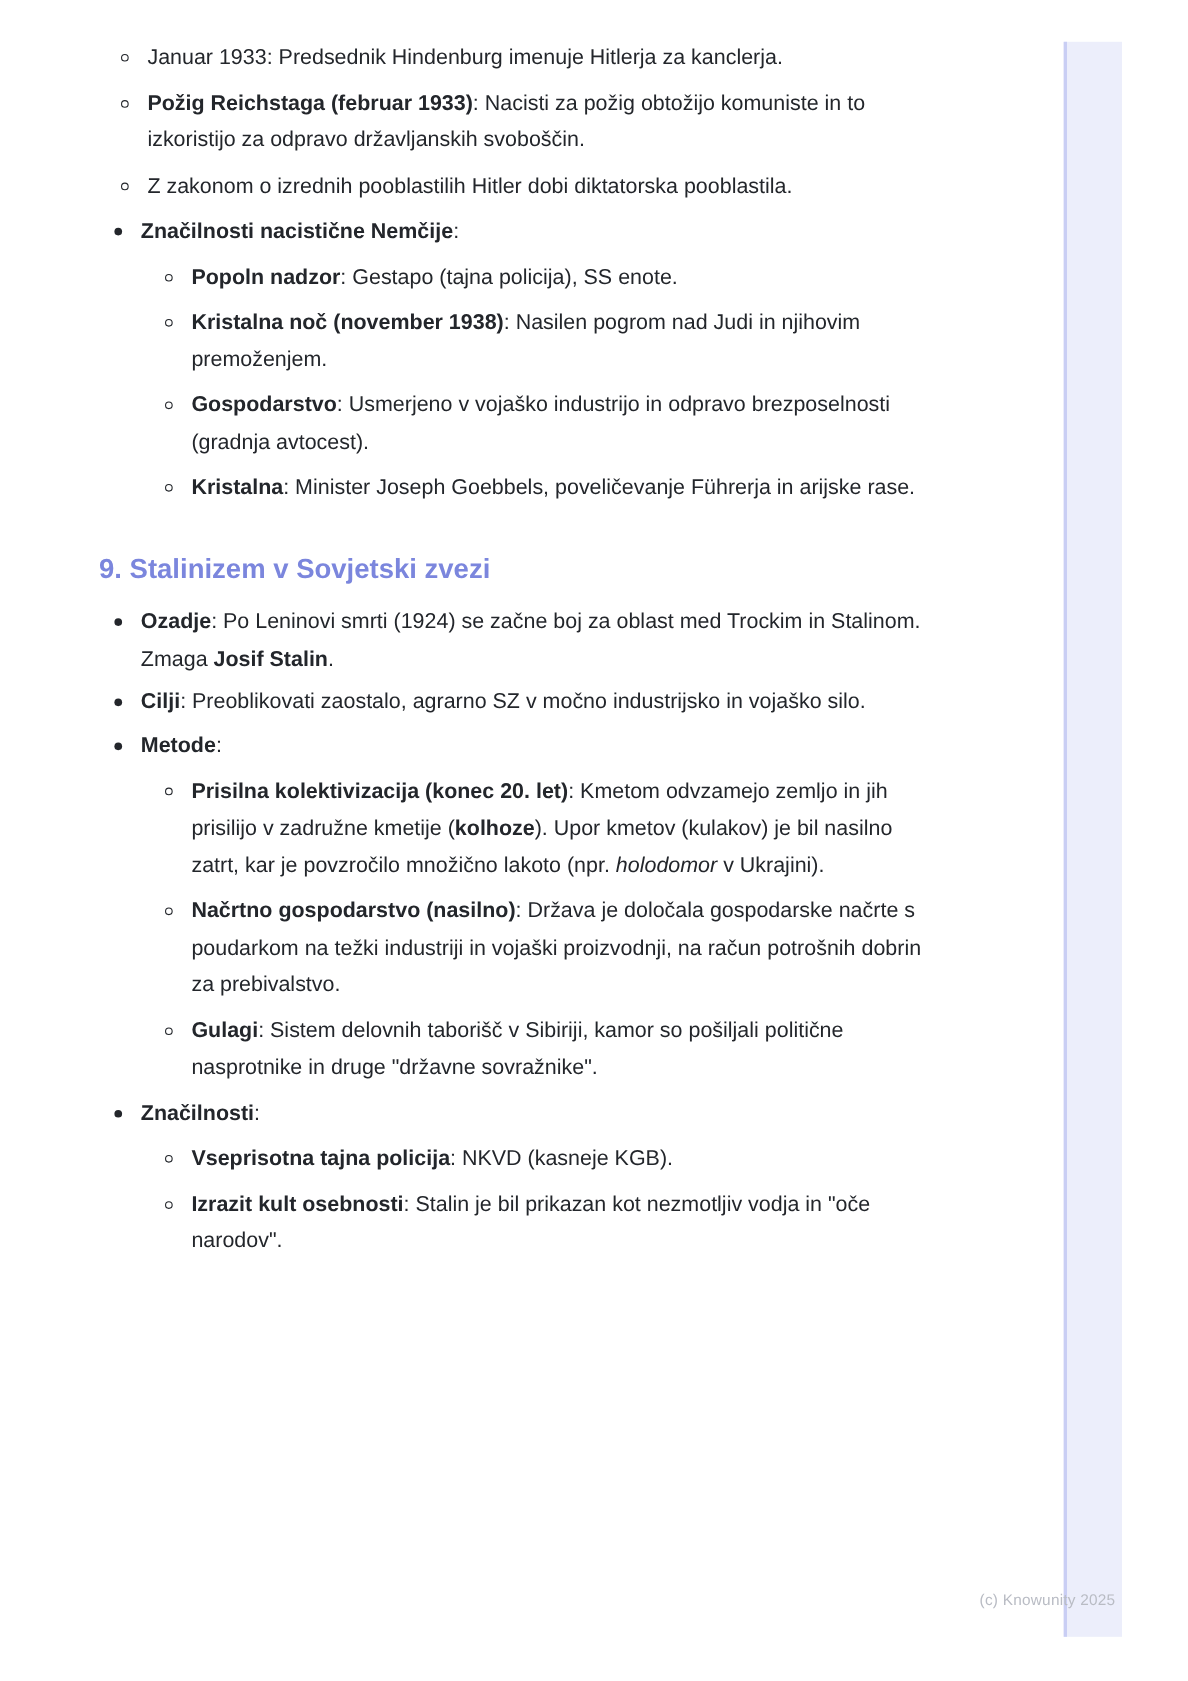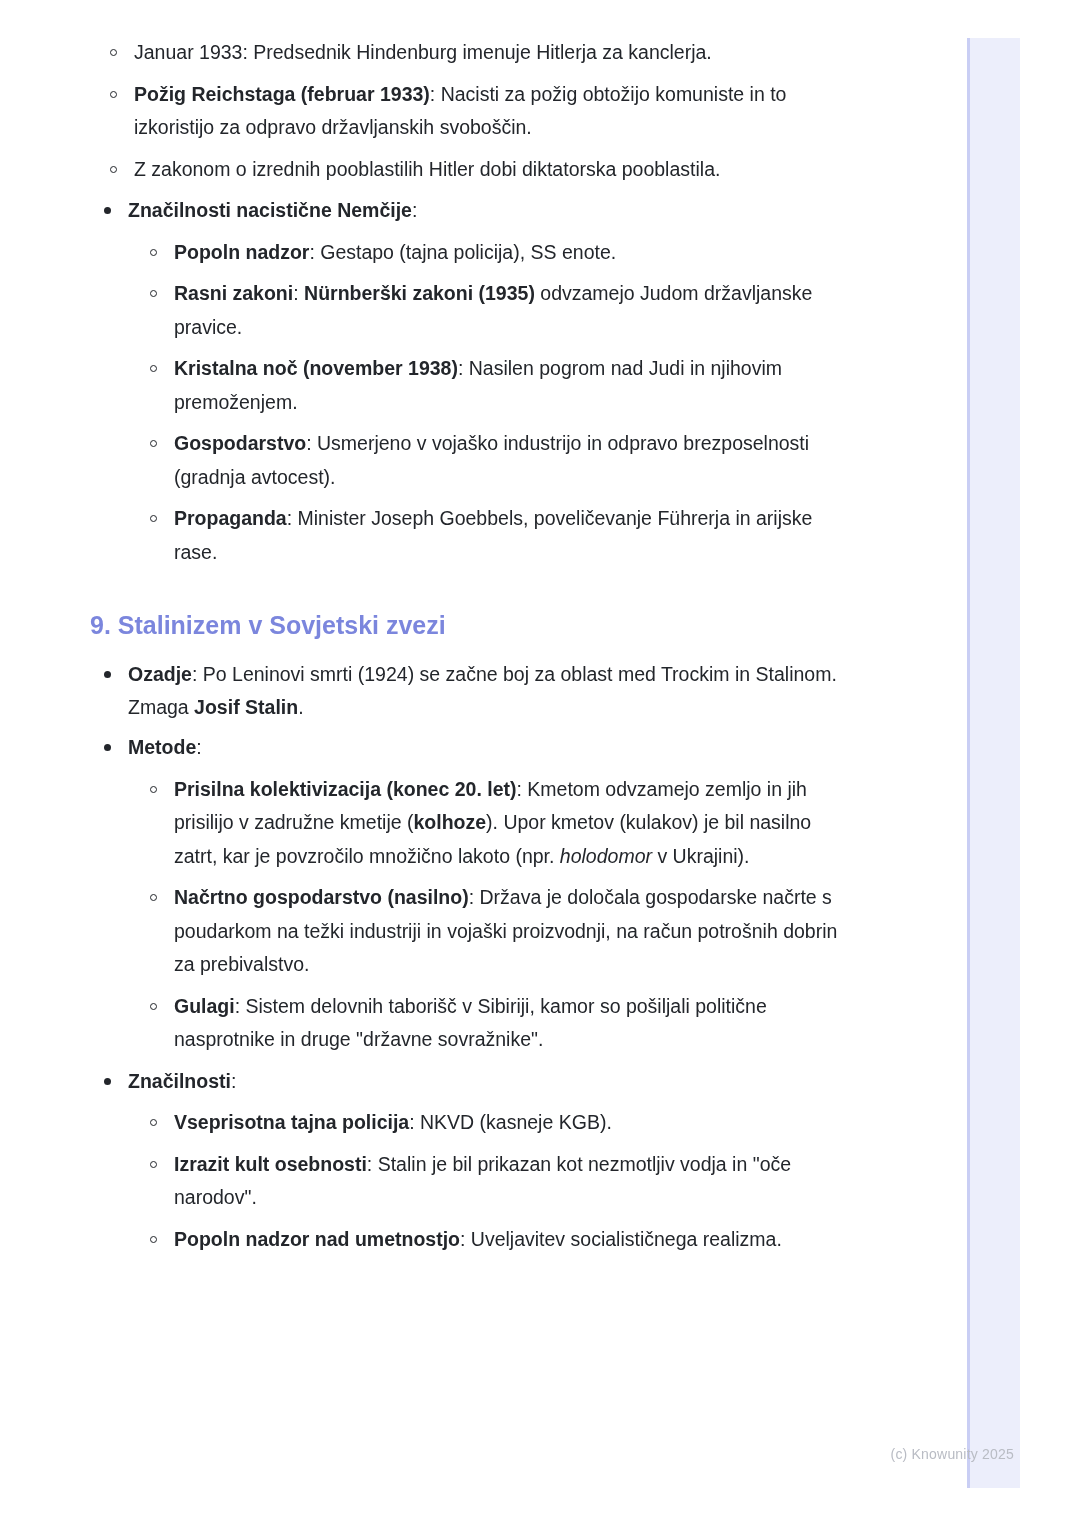--- a/index.html
+++ b/index.html
@@ -132,40 +132,40 @@
     </ul>
 
     <ul class="lvl1">
       <li>
         <b>Značilnosti nacistične Nemčije</b><span>:</span>
         <ul class="lvl2">
           <li>
             <b>Popoln nadzor</b><span>: Gestapo (tajna policija), SS enote.</span>
           </li>
           <li>
-            <b>Rasni zakoni</b><span>: </span><b>Nürnberški zakoni (1935)</b><span> odvzamejo Judom državljanske pravice.</span>
-          </li>
-          <li>
             <b>Kristalna noč (november 1938)</b><span>: Nasilen pogrom nad Judi in njihovim premoženjem.</span>
           </li>
           <li>
             <b>Gospodarstvo</b><span>: Usmerjeno v vojaško industrijo in odpravo brezposelnosti (gradnja avtocest).</span>
           </li>
           <li>
-            <b>Propaganda</b><span>: Minister Joseph Goebbels, poveličevanje Führerja in arijske rase.</span>
+            <b>Kristalna</b><span>: Minister Joseph Goebbels, poveličevanje Führerja in arijske rase.</span>
           </li>
         </ul>
       </li>
     </ul>
 
     <h2 class="section-heading">9. Stalinizem v Sovjetski zvezi</h2>
 
     <ul class="lvl1">
       <li>
         <b>Ozadje</b><span>: Po Leninovi smrti (1924) se začne boj za oblast med Trockim in Stalinom. Zmaga </span><b>Josif Stalin</b><span>.</span>
+      </li>
+      <li>
+        <b>Cilji</b><span>: Preoblikovati zaostalo, agrarno SZ v močno industrijsko in vojaško silo.</span>
       </li>
       <li>
         <b>Metode</b><span>:</span>
         <ul class="lvl2">
           <li>
             <b>Prisilna kolektivizacija (konec 20. let)</b><span>: Kmetom odvzamejo zemljo in jih prisilijo v zadružne kmetije (</span><b>kolhoze</b><span>). Upor kmetov (kulakov) je bil nasilno zatrt, kar je povzročilo množično lakoto (npr. </span><i>holodomor</i><span> v Ukrajini).</span>
           </li>
           <li>
             <b>Načrtno gospodarstvo (nasilno)</b><span>: Država je določala gospodarske načrte s poudarkom na težki industriji in vojaški proizvodnji, na račun potrošnih dobrin za prebivalstvo.</span>
           </li>
@@ -176,23 +176,20 @@
       </li>
       <li>
         <b>Značilnosti</b><span>:</span>
         <ul class="lvl2">
           <li>
             <b>Vseprisotna tajna policija</b><span>: NKVD (kasneje KGB).</span>
           </li>
           <li>
             <b>Izrazit kult osebnosti</b><span>: Stalin je bil prikazan kot nezmotljiv vodja in "oče narodov".</span>
           </li>
-          <li>
-            <b>Popoln nadzor nad umetnostjo</b><span>: Uveljavitev socialističnega realizma.</span>
-          </li>
         </ul>
       </li>
     </ul>
 
     <div class="spacer-sm"></div>
   </div>
 
   <div class="watermark">(c) Knowunity 2025</div>
 </div>
 

